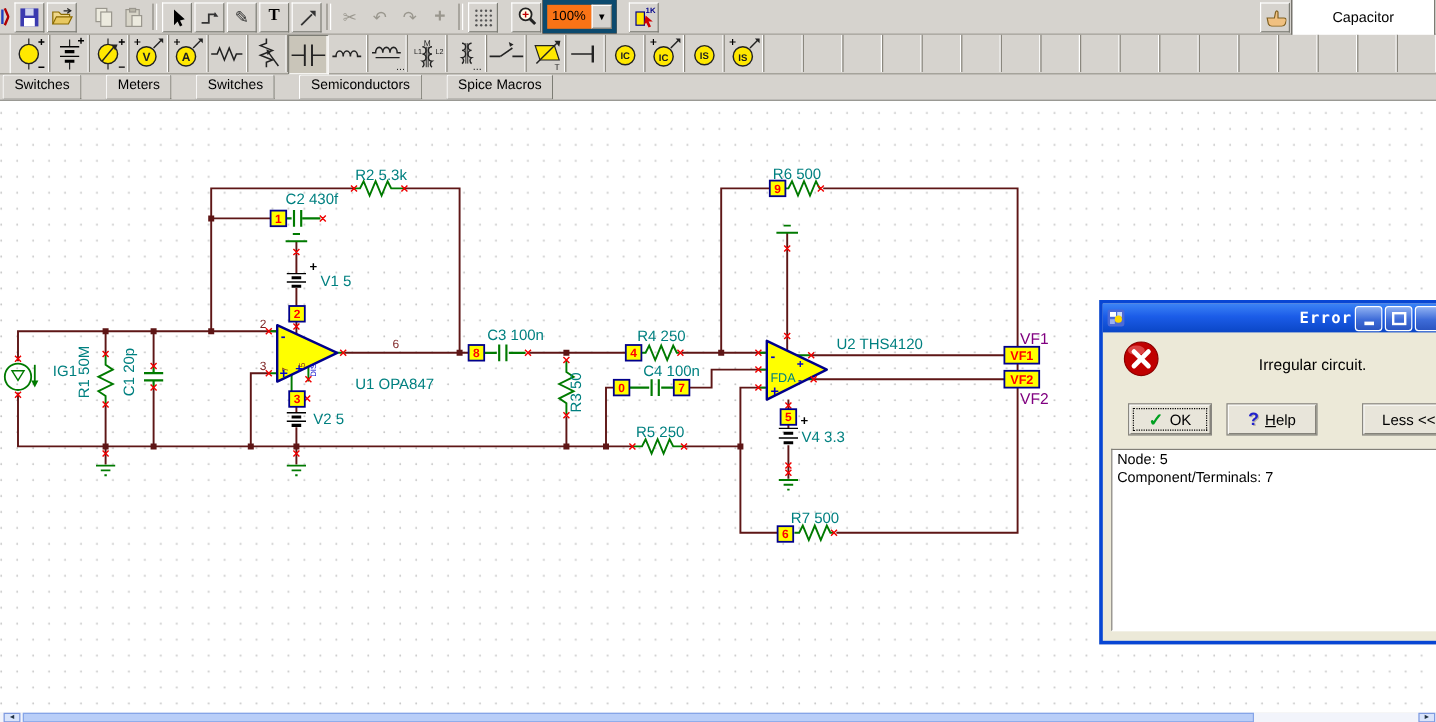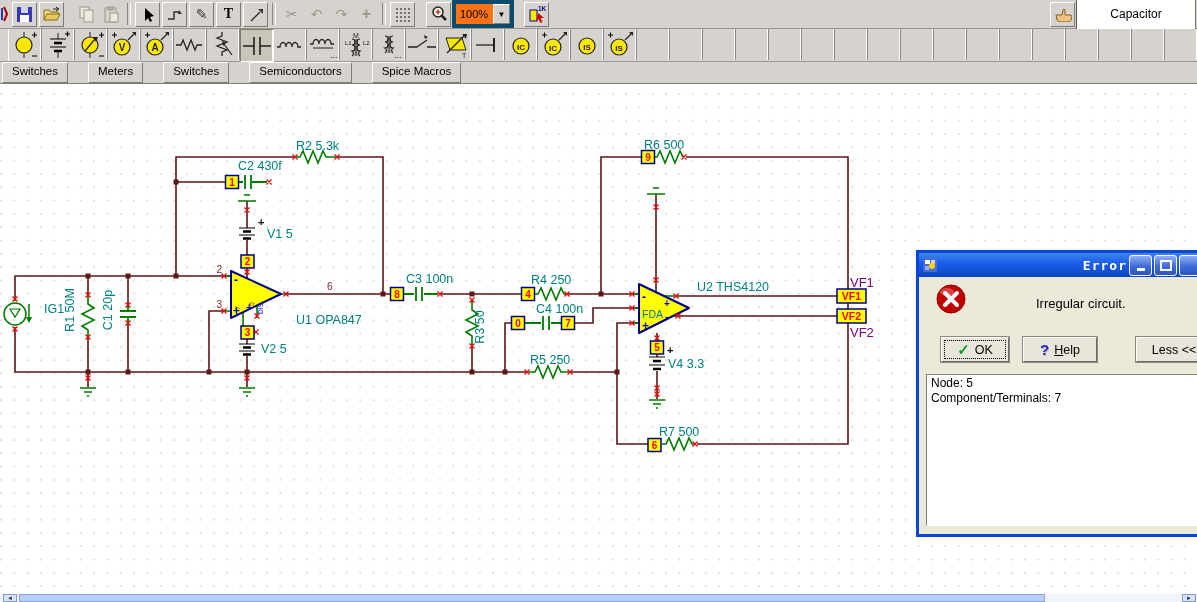--- a/index.html
+++ b/index.html
@@ -49,21 +49,21 @@
   #dlg-titlebar{height:24px;background:linear-gradient(180deg,#3C84F6 0%,#1B5CE8 45%,#0A46C6 100%);
      display:flex;align-items:center;padding:0 3px;}
   #dlg-title{color:#fff;font-family:"DejaVu Sans Mono",monospace;font-weight:bold;font-size:13px;
      letter-spacing:1px;margin-left:5px;flex:1;text-align:right;}
   .cap-btn{width:21px;height:19px;border:1px solid #fff;border-radius:3px;margin-left:2px;
      background:linear-gradient(180deg,#8FB0F2 0%,#3E6CD8 55%,#2B55C0 100%);
      display:flex;align-items:center;justify-content:center;}
   .min-glyph{width:8px;height:0;border-bottom:3px solid #fff;margin-top:9px;}
   .max-glyph{width:8px;height:7px;border:2px solid #fff;}
   #dlg-erricon{position:absolute;left:17px;top:31px;}
-  #dlg-message{position:absolute;left:117px;top:43px;font-size:13px;color:#000;}
+  #dlg-message{position:absolute;left:130px;top:43px;font-size:13px;color:#000;}
   .dlg-btn{position:absolute;top:84px;height:25px;background:#E8E5DA;border-top:1px solid #fff;border-left:1px solid #fff;
      border-right:1px solid #6d6b63;border-bottom:1px solid #6d6b63;outline:1px solid #898780;
      display:flex;align-items:center;justify-content:center;gap:5px;font-size:12.5px;color:#000;box-sizing:border-box;}
   #btn-ok{left:22px;width:68px;}
   #btn-ok .focus{position:absolute;left:2px;top:2px;right:2px;bottom:2px;border:1px dotted #000;}
   #btn-help{left:104px;width:74px;}
   #btn-less{left:217px;width:76px;}
   .okcheck{color:#00A020;font-weight:bold;font-size:15px;}
   .helpq{color:#2222CC;font-weight:bold;font-size:15px;text-shadow:1px 1px 0 #b9b5a8;}
   #dlg-list{position:absolute;left:7px;top:121px;width:272px;height:152px;background:#fff;

